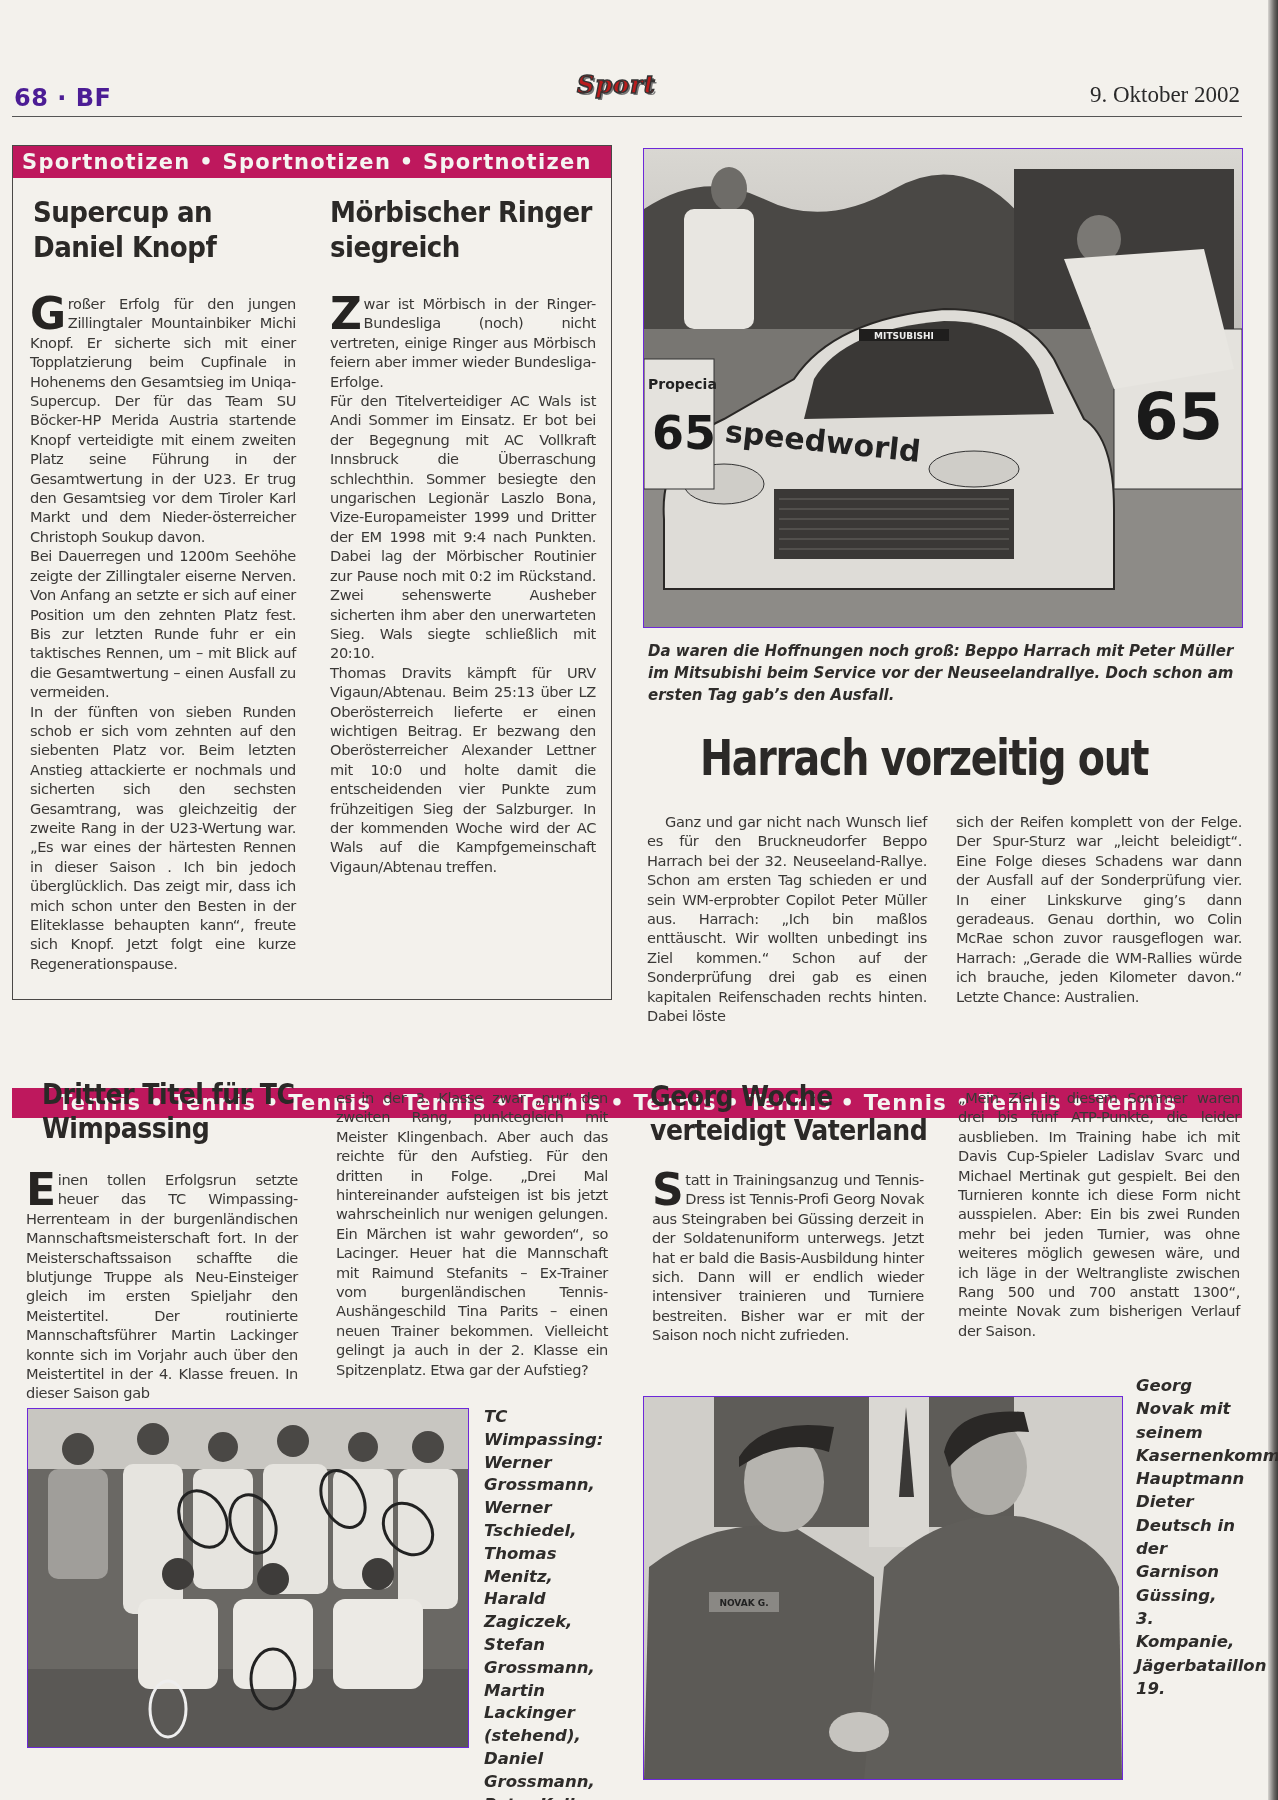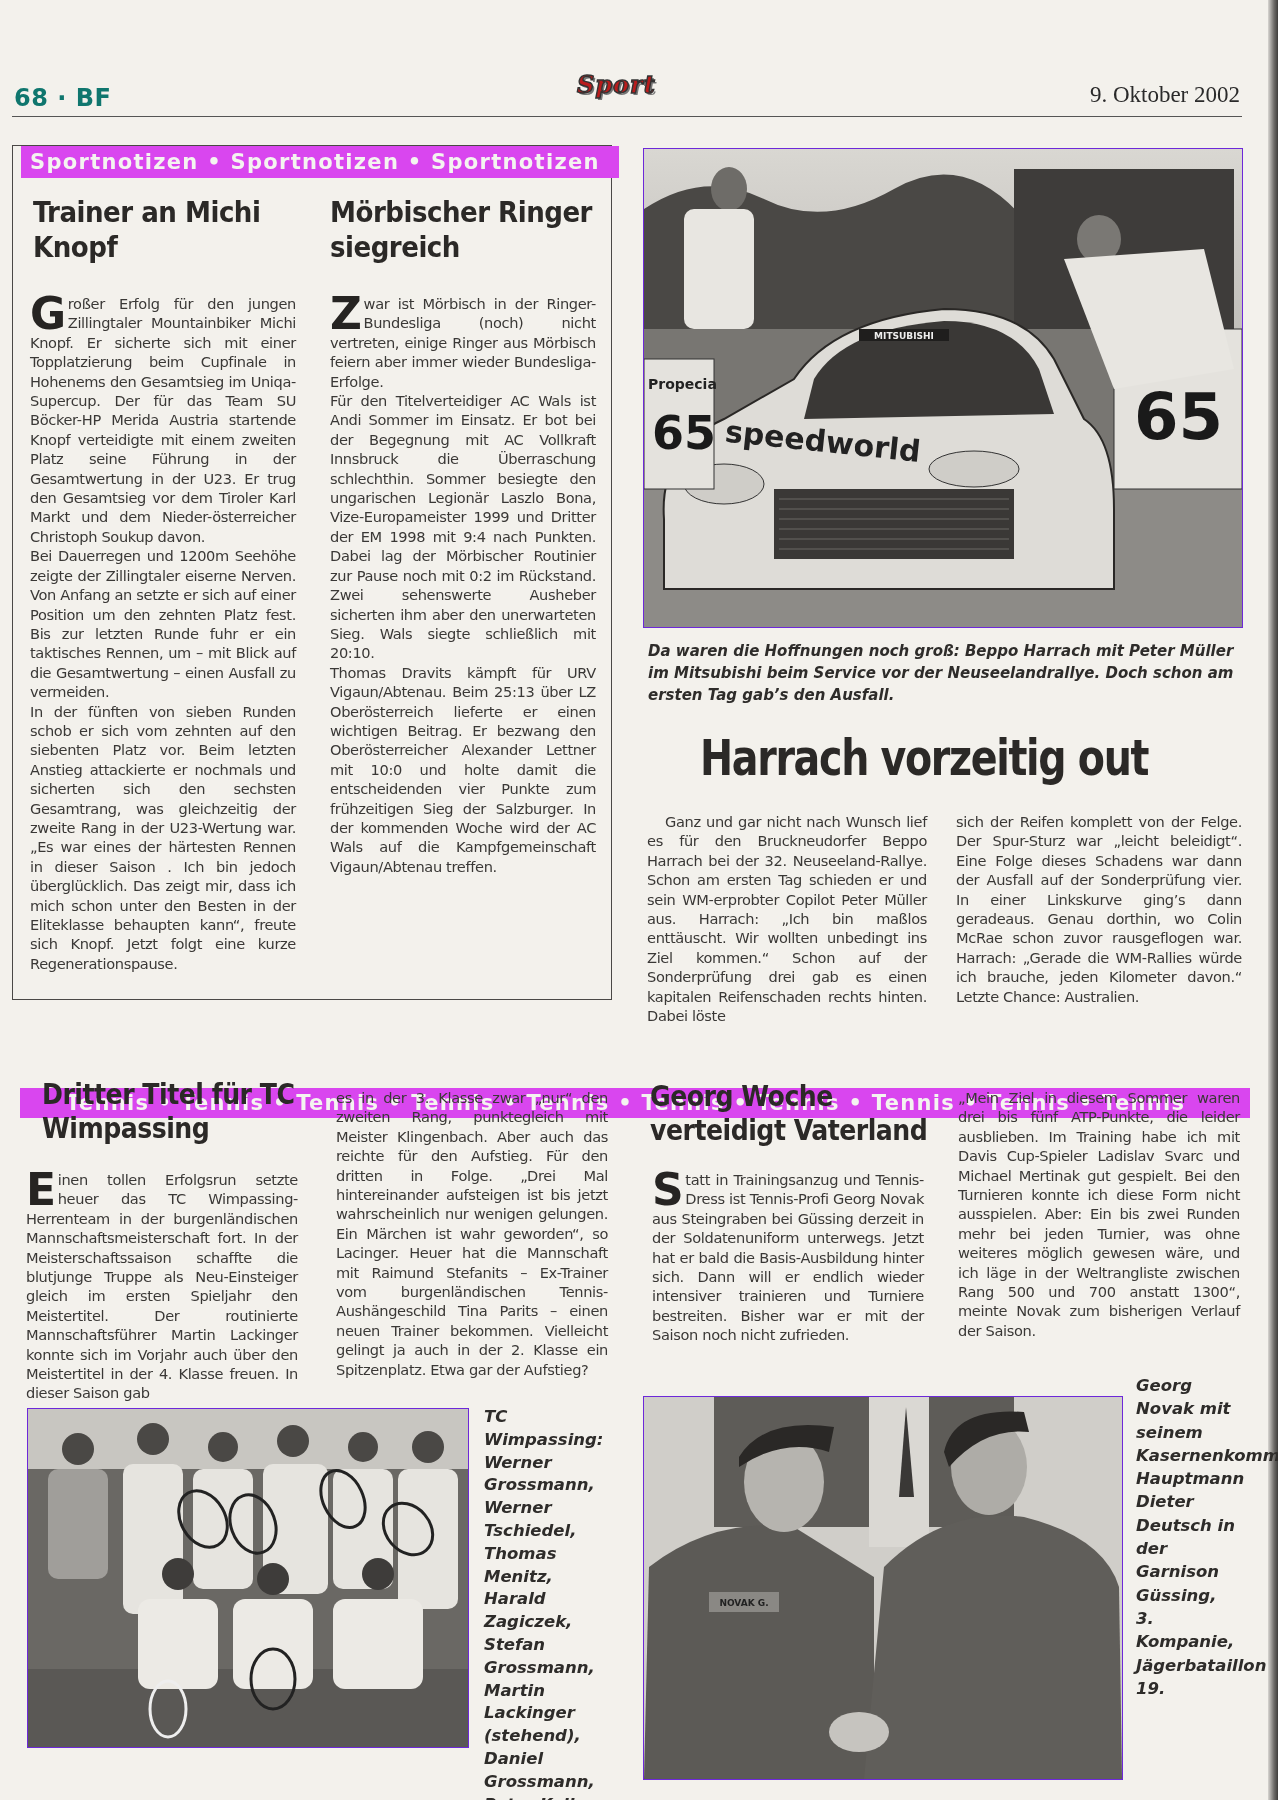--- a/index.html
+++ b/index.html
@@ -6,30 +6,30 @@
   body {
     width:1278px; height:1800px; position:relative; overflow:hidden;
     background:#f3f1ec;
     font-family:"Liberation Sans", sans-serif; color:#2a2826;
   }
   .abs { position:absolute; }
   .page-edge { position:absolute; right:0; top:0; width:10px; height:1800px;
     background:linear-gradient(to right,#d8d6d2,#6e6c69 60%,#3e3d3b); }
 
   
-  .hdr-left { left:14px; top:84px; font-family:"DejaVu Sans", sans-serif; font-weight:bold; font-size:24px; color:#0f766e; letter-spacing:0.5px; }
+  .hdr-left { left:14px; top:84px; font-family:"DejaVu Sans", sans-serif; font-weight:bold; font-size:24px; color:#4c1d95; letter-spacing:0.5px; }
   .hdr-center { left:577px; top:70px; font-family:"DejaVu Serif", serif; font-style:italic; font-weight:bold; font-size:24px;
     color:#b91c1c; -webkit-text-stroke:1.4px #333; text-shadow:2px 2px 0 #777; letter-spacing:1px; }
   .hdr-right { right:38px; top:82px; font-family:"Liberation Serif", serif; font-size:23px; color:#2a2a2a; }
   .hdr-rule { left:12px; top:116px; width:1230px; height:1px; background:#555; }
 
   
   .box { border:1.5px solid #4a4846; }
-  .banner { background:#d946ef; color:#f4f4f0; font-weight:bold; font-family:"DejaVu Sans", sans-serif;
-    letter-spacing:1.3px; display:flex; align-items:center; white-space:nowrap; overflow:hidden;margin-left:8px; }
+  .banner { background:#be185d; color:#f4f4f0; font-weight:bold; font-family:"DejaVu Sans", sans-serif;
+    letter-spacing:1.3px; display:flex; align-items:center; white-space:nowrap; overflow:hidden; }
 
   .head { font-family:"DejaVu Sans Condensed","DejaVu Sans", sans-serif; font-weight:bold; color:#2b2927; line-height:1.22; letter-spacing:-0.5px; }
   .body-text { font-size:14.6px; line-height:19.4px; text-align:justify; color:#3a3836; font-family:"DejaVu Sans", sans-serif; letter-spacing:-0.35px; }
   .body-text p { margin:0; }
   .dropcap { float:left; font-weight:bold; font-size:44px; line-height:36px; margin:2px 2px 0 0; color:#262422; font-family:"DejaVu Sans", sans-serif; }
   .caption { font-family:"DejaVu Sans", sans-serif; font-style:italic; color:#2e2c2a; }
   .caption-bold { font-weight:bold; }
   .photo { background:#888; overflow:hidden; border:1px solid #6d28d9; }
 </style>
 </head>
@@ -40,21 +40,21 @@
 <div class="abs hdr-left">68 · BF</div>
 <div class="abs hdr-center">Sport</div>
 <div class="abs hdr-right">9. Oktober 2002</div>
 <div class="abs hdr-rule"></div>
 
 <div class="abs box" style="left:12px; top:145px; width:598px; height:853px;"></div>
 <div class="abs banner" style="left:13px; top:146px; width:598px; height:32px; font-size:21px; padding-left:9px; box-sizing:border-box;">
   <span>Sportnotizen • Sportnotizen • Sportnotizen</span>
 </div>
 
-<div class="abs head" style="left:33px; top:195px; width:240px; font-size:29px;">Trainer an Michi Knopf</div>
+<div class="abs head" style="left:33px; top:195px; width:240px; font-size:29px;">Supercup an Daniel Knopf</div>
 <div class="abs body-text" style="left:30px; top:294px; width:266px;">
   <p><span class="dropcap">G</span><span>roßer Erfolg für den jungen Zillingtaler Mountainbiker Michi Knopf. Er sicherte sich mit einer Topplatzierung beim Cupfinale in Hohenems den Gesamtsieg im Uniqa-Supercup. Der für das Team SU Böcker-HP Merida Austria startende Knopf verteidigte mit einem zweiten Platz seine Führung in der Gesamtwertung in der U23. Er trug den Gesamtsieg vor dem Tiroler Karl Markt und dem Nieder-österreicher Christoph Soukup davon.</span></p>
   <p>Bei Dauerregen und 1200m Seehöhe zeigte der Zillingtaler eiserne Nerven. Von Anfang an setzte er sich auf einer Position um den zehnten Platz fest. Bis zur letzten Runde fuhr er ein taktisches Rennen, um – mit Blick auf die Gesamtwertung – einen Ausfall zu vermeiden.</p>
   <p>In der fünften von sieben Runden schob er sich vom zehnten auf den siebenten Platz vor. Beim letzten Anstieg attackierte er nochmals und sicherten sich den sechsten Gesamtrang, was gleichzeitig der zweite Rang in der U23-Wertung war. „Es war eines der härtesten Rennen in dieser Saison . Ich bin jedoch überglücklich. Das zeigt mir, dass ich mich schon unter den Besten in der Eliteklasse behaupten kann“, freute sich Knopf. Jetzt folgt eine kurze Regenerationspause.</p>
 </div>
 
 <div class="abs head" style="left:330px; top:195px; width:280px; font-size:29px;">Mörbischer Ringer siegreich</div>
 <div class="abs body-text" style="left:330px; top:294px; width:266px;">
   <p><span class="dropcap">Z</span><span>war ist Mörbisch in der Ringer-Bundesliga (noch) nicht vertreten, einige Ringer aus Mörbisch feiern aber immer wieder Bundesliga-Erfolge.</span></p>
   <p>Für den Titelverteidiger AC Wals ist Andi Sommer im Einsatz. Er bot bei der Begegnung mit AC Vollkraft Innsbruck die Überraschung schlechthin. Sommer besiegte den ungarischen Legionär Laszlo Bona, Vize-Europameister 1999 und Dritter der EM 1998 mit 9:4 nach Punkten. Dabei lag der Mörbischer Routinier zur Pause noch mit 0:2 im Rückstand. Zwei sehenswerte Ausheber sicherten ihm aber den unerwarteten Sieg. Wals siegte schließlich mit 20:10.</p>

